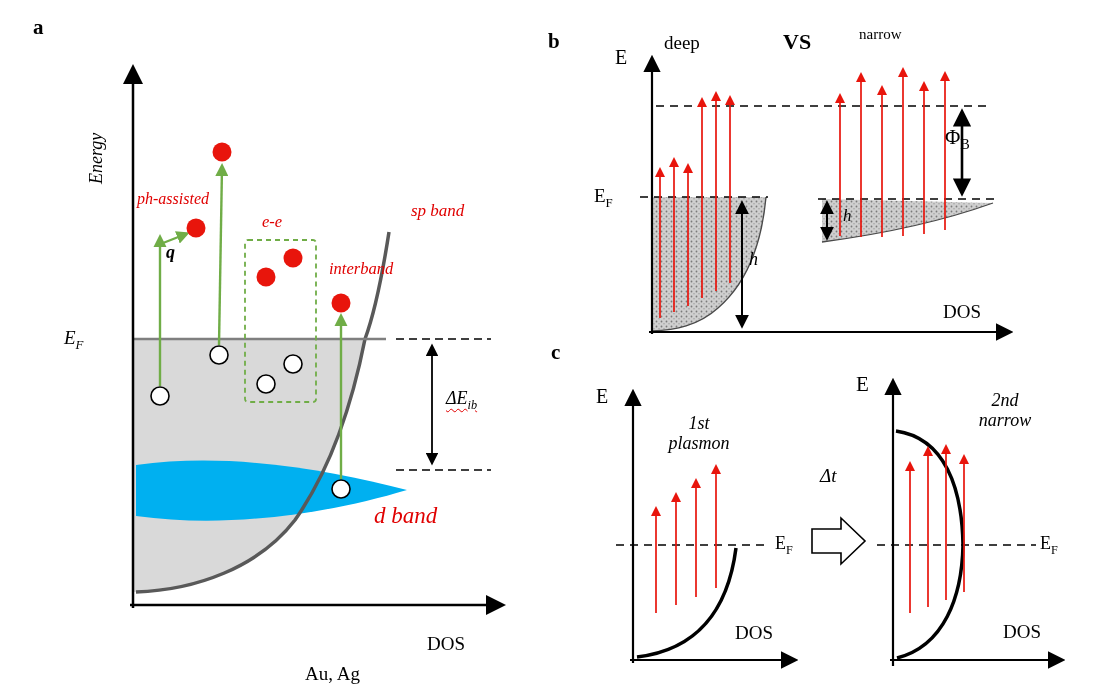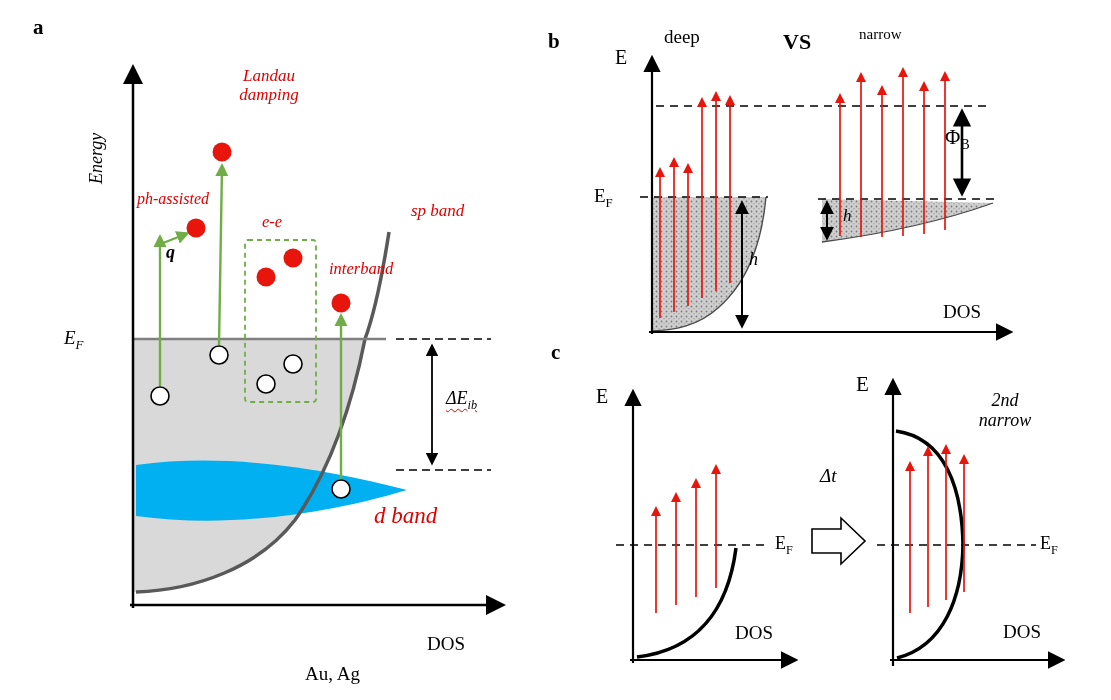--- a/index.html
+++ b/index.html
@@ -121,45 +121,45 @@
       <line x1="910" y1="613" x2="910" y2="464" marker-end="url(#redm)"></line>
       <line x1="928" y1="607" x2="928" y2="449" marker-end="url(#redm)"></line>
       <line x1="946" y1="600" x2="946" y2="447" marker-end="url(#redm)"></line>
       <line x1="964" y1="592" x2="964" y2="457" marker-end="url(#redm)"></line>
     </g>
   </g>
 </svg>
 
 <div class="t b" style="left:33px;top:16px;font-size:21px">a</div>
 <div class="t i rot" style="left:86px;top:184px;font-size:18px">Energy</div>
-<div class="t i red wrap" style="left:223px;top:66px;width:92px;font-size:17px">Landau damping</div>
 <div class="t i red" style="left:137px;top:190px;font-size:16px">ph-assisted</div>
 <div class="t b i" style="left:166px;top:242px;font-size:18px">q</div>
 <div class="t i red" style="left:262px;top:213px;font-size:16.5px">e-e</div>
 <div class="t i red" style="left:329px;top:260px;font-size:16.5px">interband</div>
 <div class="t i red" style="left:411px;top:201px;font-size:17px">sp band</div>
 <div class="t i" style="left:64px;top:327px;font-size:19px"><span>E</span><sub>F</sub></div>
 <div class="t i squiggle" style="left:446px;top:388px;font-size:18px"><span>ΔE</span><sub>ib</sub></div>
 <div class="t i red" style="left:374px;top:503px;font-size:23px">d band</div>
 <div class="t" style="left:427px;top:633px;font-size:19px">DOS</div>
 <div class="t" style="left:305px;top:663px;font-size:19px">Au, Ag</div>
 
 <div class="t b" style="left:548px;top:30px;font-size:21px">b</div>
-<div class="t" style="left:664px;top:26px;font-size:19px">deep</div>
+<div class="t" style="left:664px;top:32px;font-size:19px">deep</div>
 <div class="t b" style="left:783px;top:30px;font-size:22px">VS</div>
 <div class="t" style="left:859px;top:26px;font-size:15px">narrow</div>
 <div class="t" style="left:615px;top:46px;font-size:20px">E</div>
 <div class="t" style="left:594px;top:185px;font-size:19px"><span>E</span><sub>F</sub></div>
 <div class="t i" style="left:749px;top:249px;font-size:18px">h</div>
 <div class="t i" style="left:843px;top:206px;font-size:17px">h</div>
 <div class="t" style="left:945px;top:126px;font-size:21px"><span>Φ</span><sub>B</sub></div>
 <div class="t" style="left:943px;top:301px;font-size:19px">DOS</div>
 
 <div class="t b" style="left:551px;top:341px;font-size:21px">c</div>
 <div class="t" style="left:596px;top:385px;font-size:20px">E</div>
+<div class="t i wrap" style="left:660px;top:413px;width:78px;font-size:18px">1st plasmon</div>
 <div class="t i" style="left:820px;top:465px;font-size:19px">Δt</div>
 <div class="t" style="left:775px;top:533px;font-size:18px"><span>E</span><sub>F</sub></div>
 <div class="t" style="left:735px;top:622px;font-size:19px">DOS</div>
 <div class="t" style="left:856px;top:373px;font-size:21px">E</div>
 <div class="t i wrap" style="left:965px;top:390px;width:80px;font-size:18px">2nd narrow</div>
 <div class="t" style="left:1040px;top:533px;font-size:18px"><span>E</span><sub>F</sub></div>
 <div class="t" style="left:1003px;top:621px;font-size:19px">DOS</div>
 
 </div>
 

